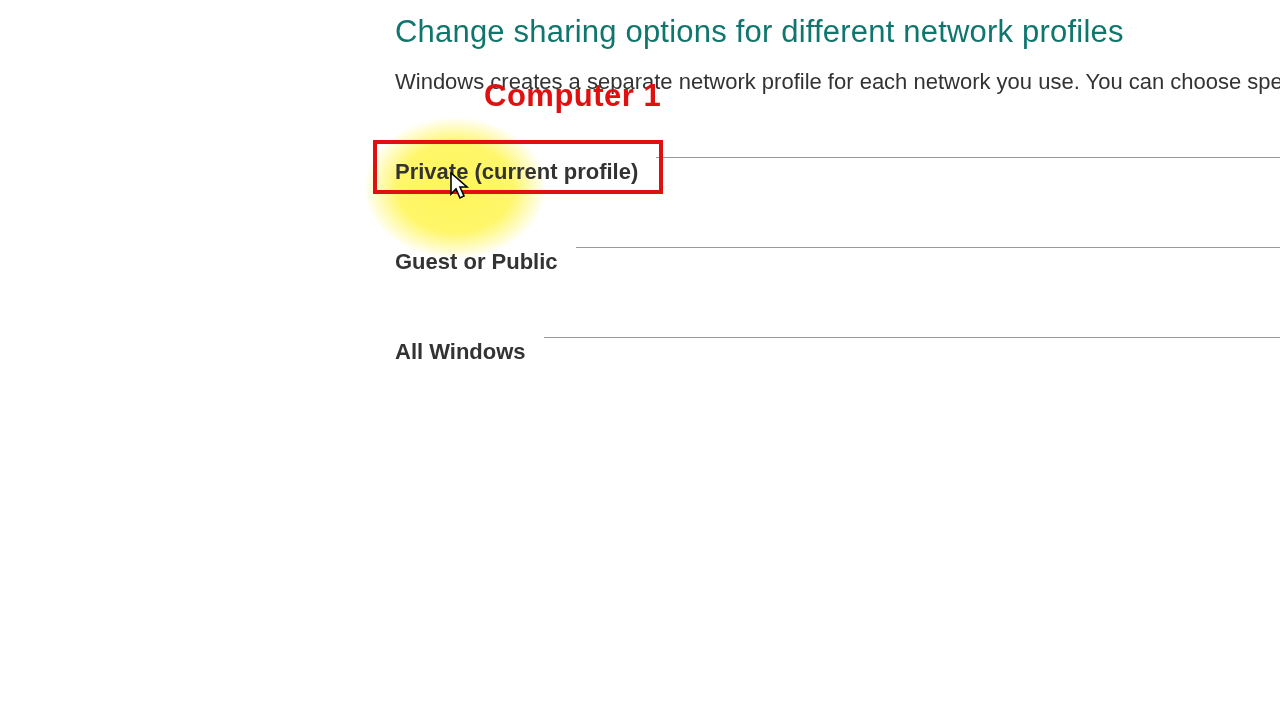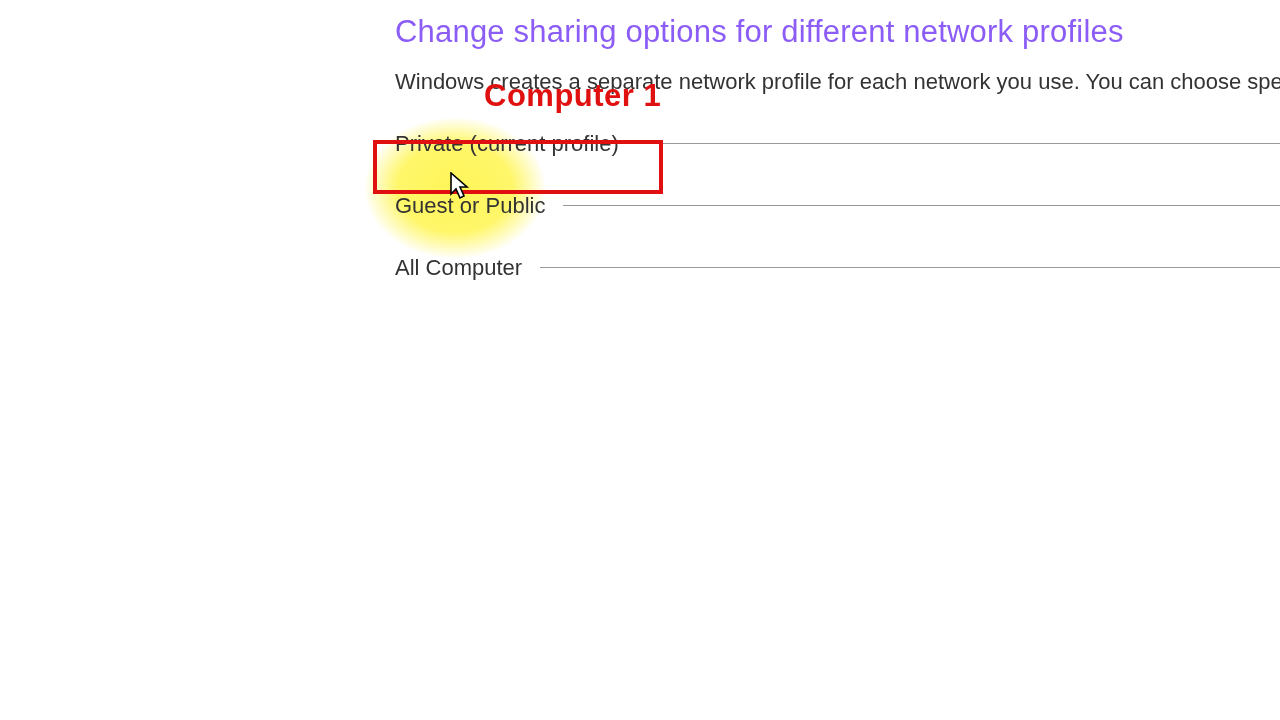--- a/index.html
+++ b/index.html
@@ -11,21 +11,21 @@
       overflow: hidden;
       position: relative;
     }
     .content {
       position: absolute;
       left: 395px;
       top: 14px;
       right: 0;
     }
     .page-title {
-      color: #8b5cf6;
+      color: #0f766e;
       font-size: 31px;
       font-weight: 400;
       margin-bottom: 18px;
       letter-spacing: 0.2px;
     }
     .description {
       color: #333;
       font-size: 22px;
       line-height: 1.3;
       margin-bottom: 34px;
@@ -33,23 +33,24 @@
     }
     .profile-row {
       display: flex;
       align-items: center;
       margin-bottom: 36px;
       position: relative;
     }
     .profile-label {
       color: #333;
       font-size: 22px;
-      font-weight: 400;
+      font-weight: 700;
       white-space: nowrap;
       padding-right: 14px;
+      margin-top: 28px;
     }
     .profile-line {
       flex: 1;
       height: 1px;
       background: #999;
       margin-left: 4px;
     }
     .highlight-ellipse {
       position: absolute;
       left: 365px;
@@ -107,21 +108,21 @@
       <span class="profile-label">Private (current profile)</span>
       <div class="profile-line"></div>
     </div>
 
     <div class="profile-row">
       <span class="profile-label">Guest or Public</span>
       <div class="profile-line"></div>
     </div>
 
     <div class="profile-row">
-      <span class="profile-label">All Computer</span>
+      <span class="profile-label">All Windows</span>
       <div class="profile-line"></div>
     </div>
   </div>
 </div>
 
 <div class="red-box"></div>
 <div class="overlay-label">Computer 1</div>
 
 <div class="cursor">
   <svg width="22" height="30" viewBox="0 0 22 30">

